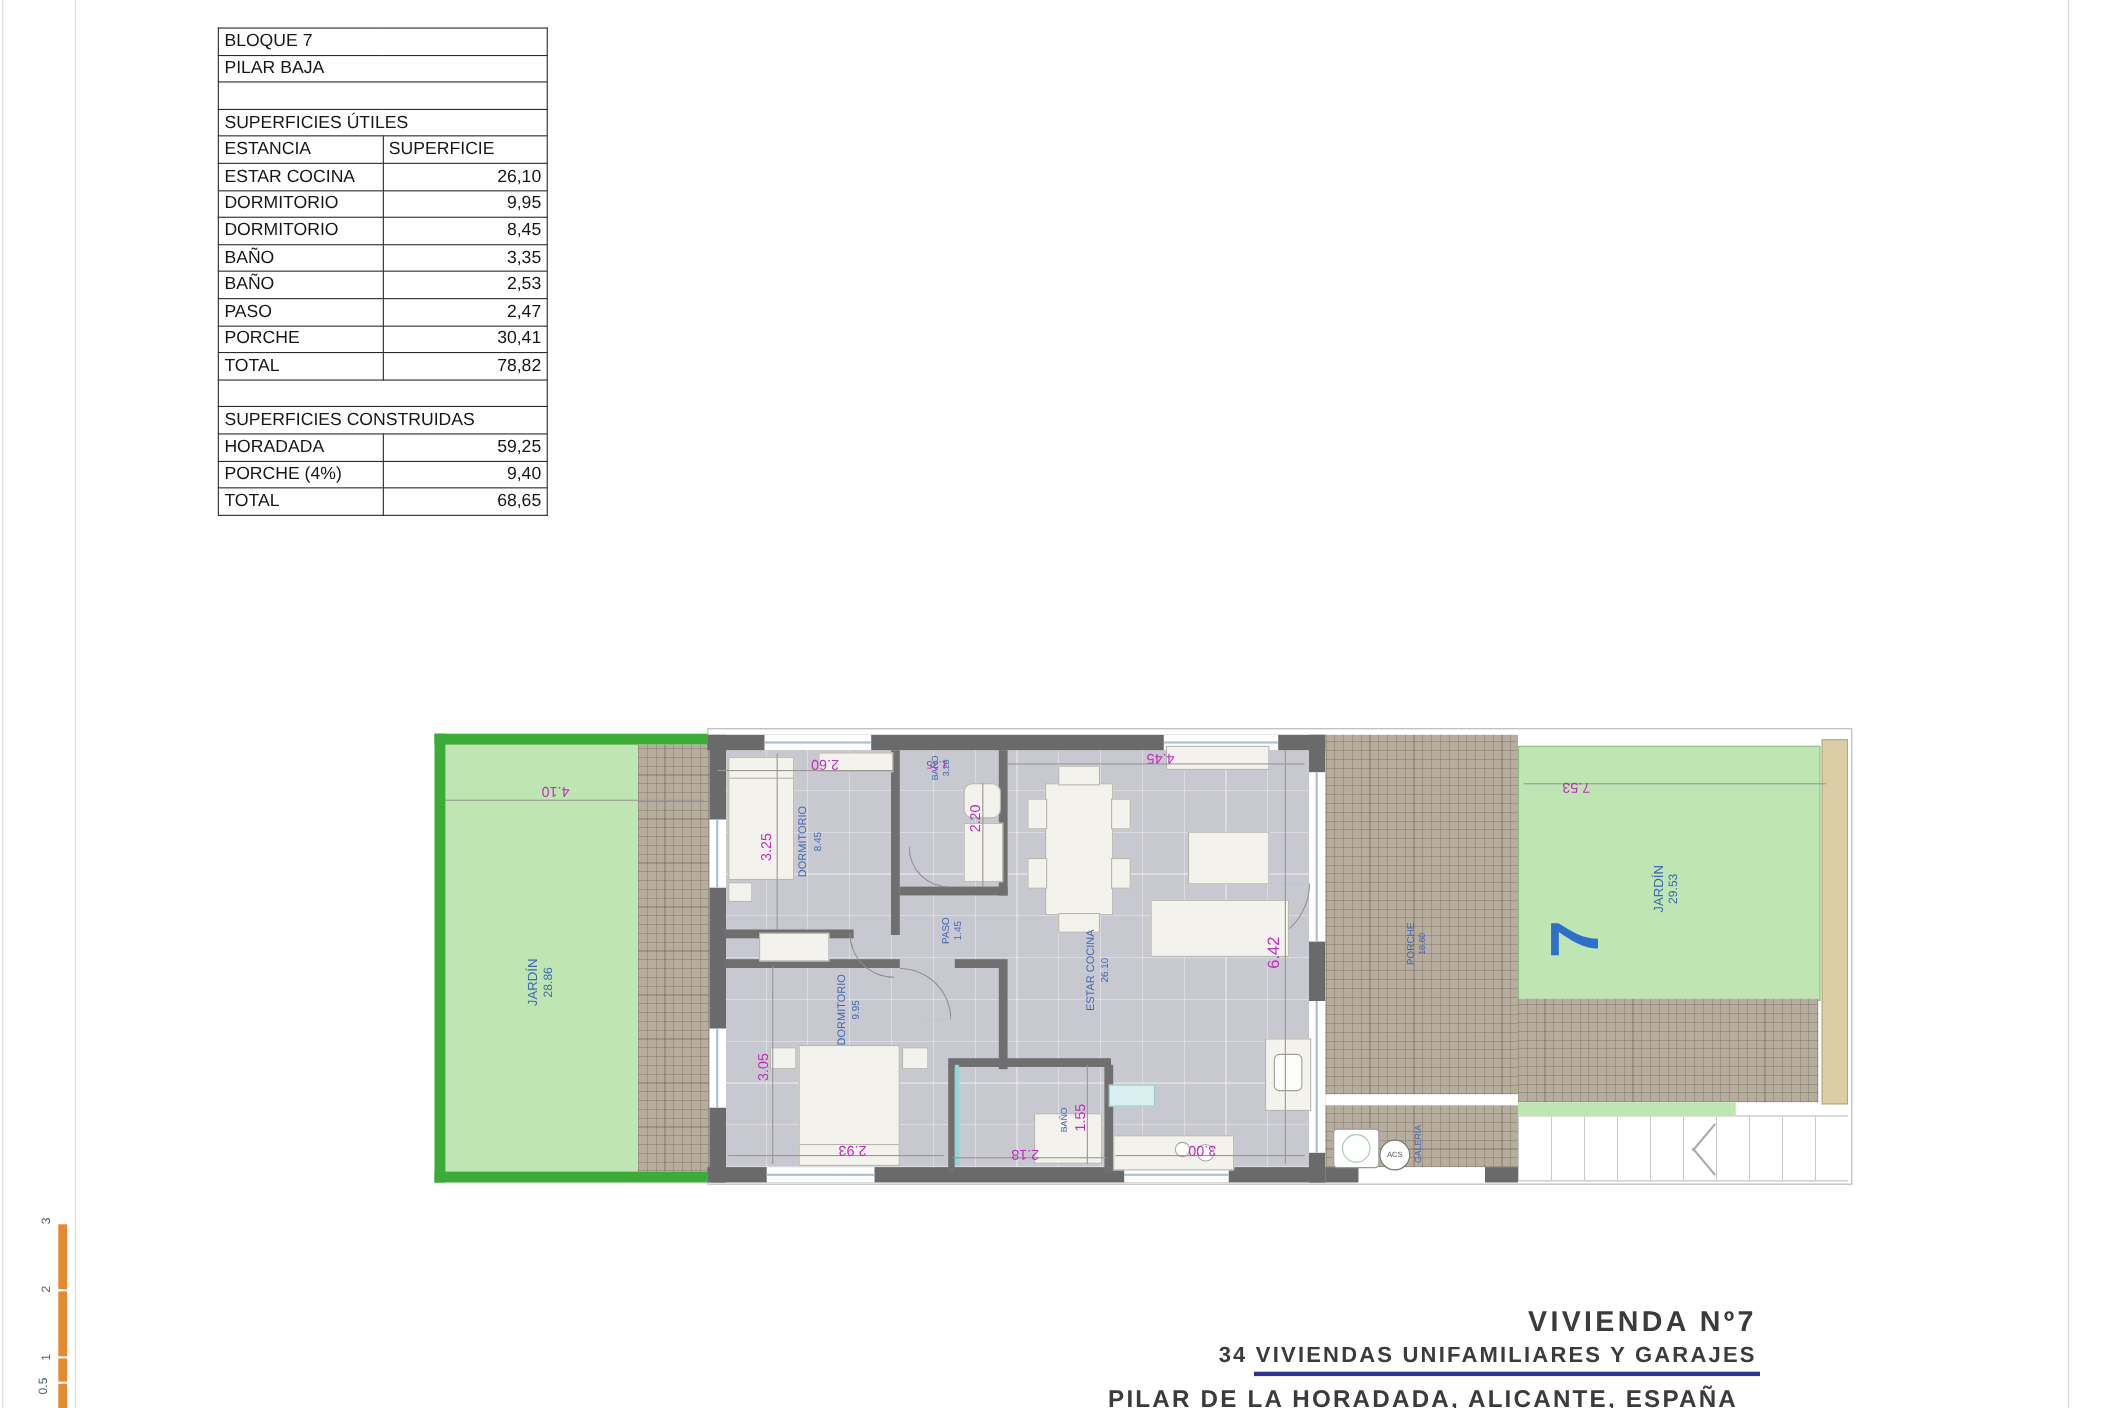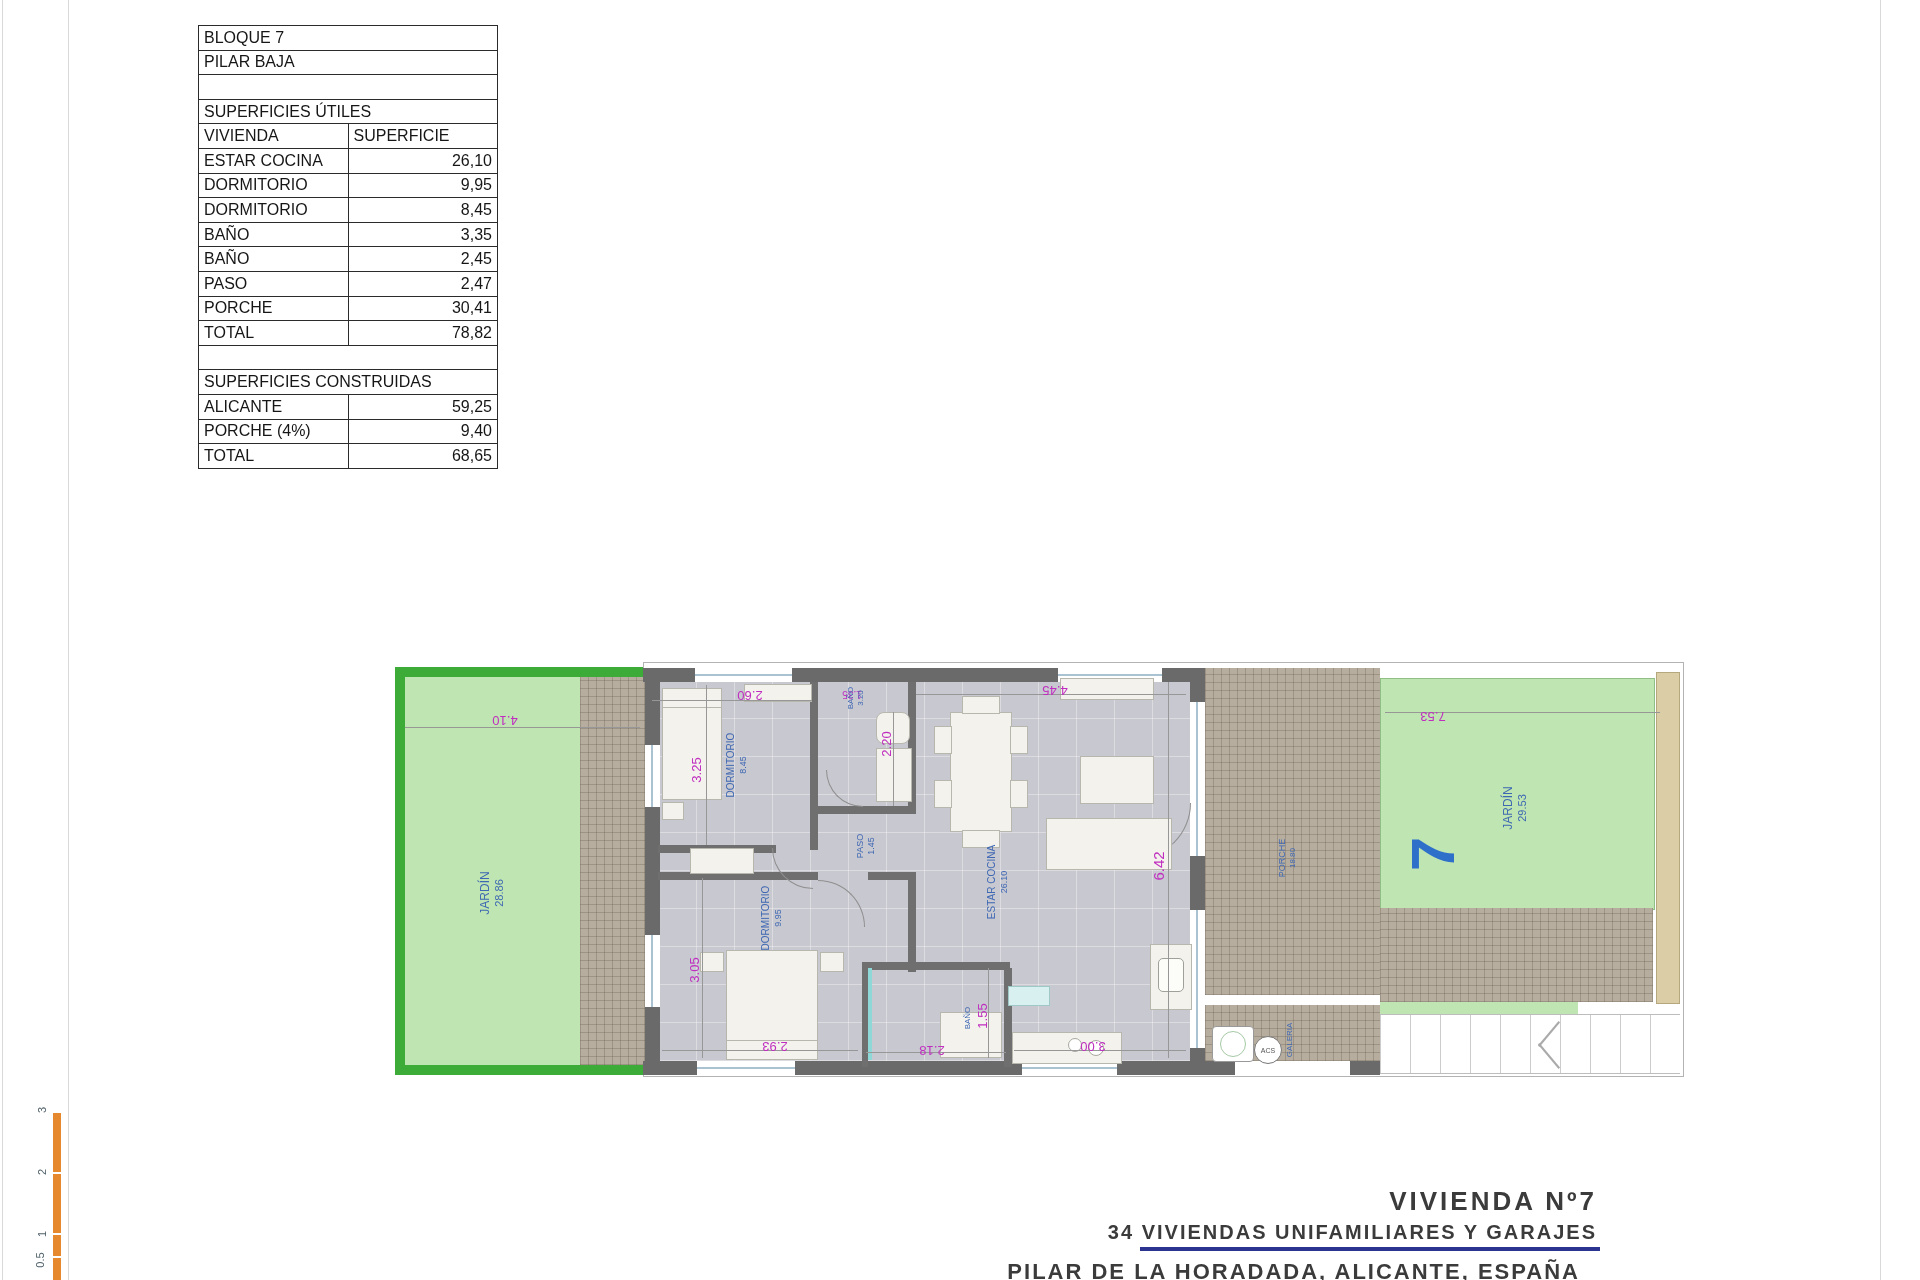--- a/index.html
+++ b/index.html
@@ -57,63 +57,63 @@
   <tr>
         <td colspan="2">PILAR BAJA</td>
       </tr>
   <tr>
         <td colspan="2"></td>
       </tr>
   <tr>
         <td colspan="2">SUPERFICIES ÚTILES</td>
       </tr>
   <tr>
-        <td style="width:149px">VIVIENDA</td>
+        <td style="width:149px">ESTANCIA</td>
         <td>SUPERFICIE</td>
       </tr>
   <tr>
         <td>ESTAR COCINA</td>
         <td class="val">26,10</td>
       </tr>
   <tr>
         <td>DORMITORIO</td>
         <td class="val">9,95</td>
       </tr>
   <tr>
         <td>DORMITORIO</td>
         <td class="val">8,45</td>
       </tr>
   <tr>
         <td>BAÑO</td>
         <td class="val">3,35</td>
       </tr>
   <tr>
         <td>BAÑO</td>
-        <td class="val">2,45</td>
+        <td class="val">2,53</td>
       </tr>
   <tr>
         <td>PASO</td>
         <td class="val">2,47</td>
       </tr>
   <tr>
         <td>PORCHE</td>
         <td class="val">30,41</td>
       </tr>
   <tr>
         <td>TOTAL</td>
         <td class="val">78,82</td>
       </tr>
   <tr>
         <td colspan="2"></td>
       </tr>
   <tr>
         <td colspan="2">SUPERFICIES CONSTRUIDAS</td>
       </tr>
   <tr>
-        <td>ALICANTE</td>
+        <td>HORADADA</td>
         <td class="val">59,25</td>
       </tr>
   <tr>
         <td>PORCHE (4%)</td>
         <td class="val">9,40</td>
       </tr>
   <tr>
         <td>TOTAL</td>
         <td class="val">68,65</td>
       </tr>

